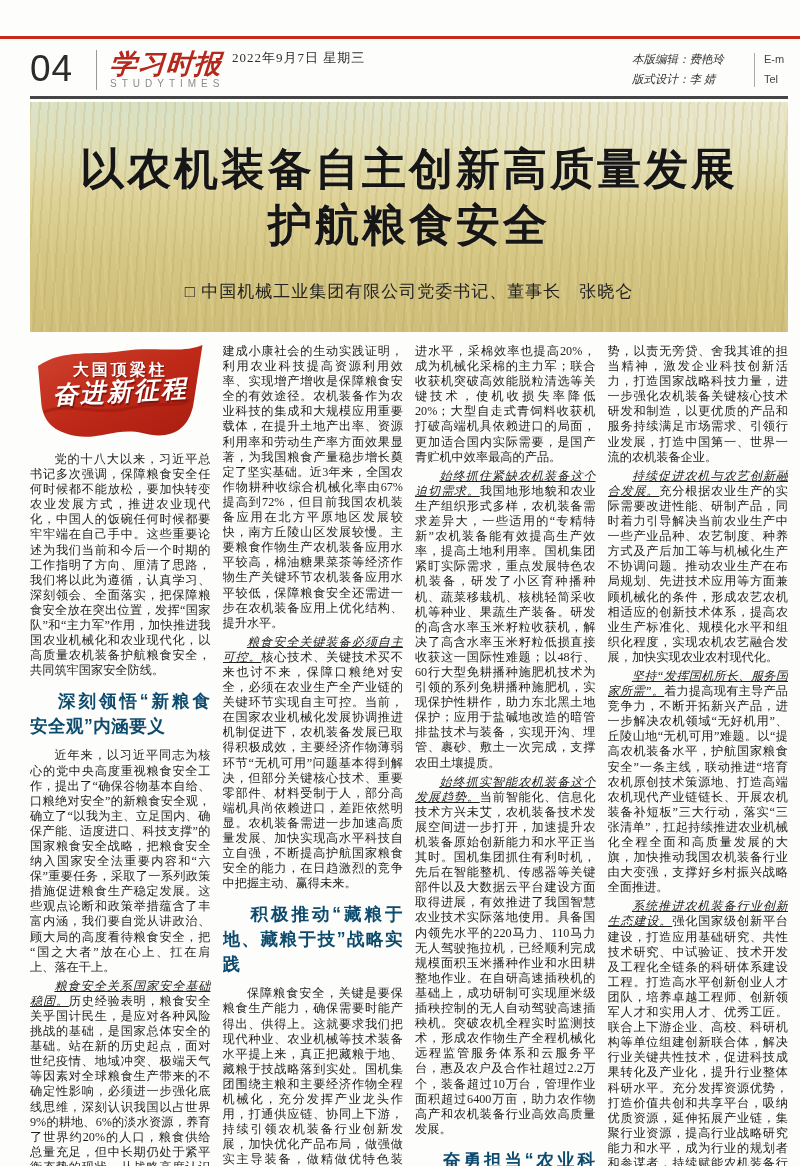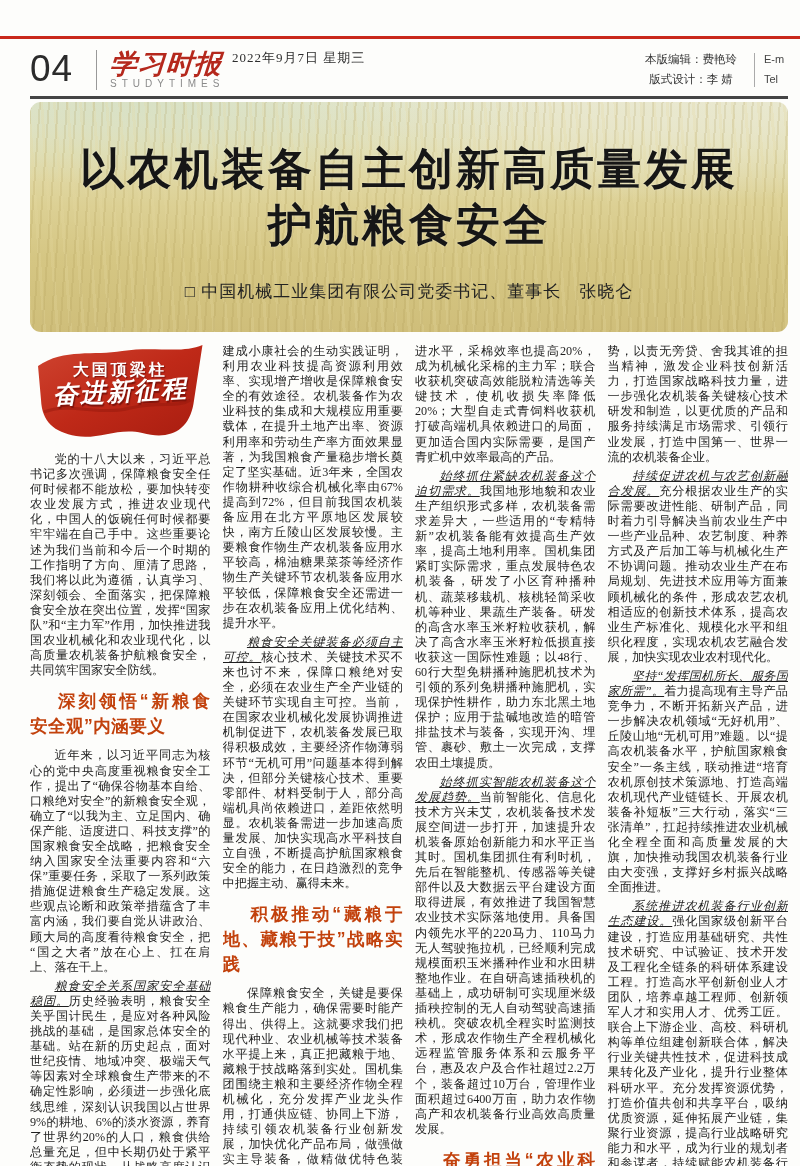--- a/index.html
+++ b/index.html
@@ -12,45 +12,45 @@
             font-size:37px;color:#2b2b2b;letter-spacing:1px;}
   .hdr-div1{position:absolute;left:66px;top:4px;width:1px;height:40px;background:#999;}
   .masthead{position:absolute;left:80px;top:0;}
   .masthead-cn{font-size:27px;font-weight:700;color:#b5281c;letter-spacing:1px;
                font-style:italic;transform:skewX(-4deg);display:inline-block;}
   .masthead-en{margin-top:-4px;font-family:"Liberation Sans",sans-serif;font-size:10px;
                color:#8a8a8a;letter-spacing:5px;}
   .issue-date{position:absolute;left:202px;top:3px;font-size:13px;color:#2d2d2d;letter-spacing:1px;}
   .hdr-right{position:absolute;right:0;top:3px;width:168px;height:42px;overflow:hidden;}
   .credit-row{display:flex;align-items:center;height:20px;font-size:11.5px;color:#333;}
-  .credit-name{width:118px;text-align:center;}
+  .credit-name{width:118px;font-style:italic;}
   .credit-sep{width:1px;height:34px;background:#aaa;position:absolute;left:122px;top:4px;}
   .credit-trunc{margin-left:14px;color:#444;font-family:"Liberation Sans",sans-serif;font-size:11px;}
   .header-dark-line{position:absolute;top:96px;left:30px;width:758px;height:3px;background:#454545;}
   
   .banner{position:absolute;top:102px;left:30px;width:758px;height:230px;overflow:hidden;
     background:
       radial-gradient(120% 80% at 15% 0%, rgba(214,224,196,.9) 0%, rgba(214,224,196,0) 45%),
       radial-gradient(100% 70% at 85% 8%, rgba(233,232,208,.8) 0%, rgba(233,232,208,0) 50%),
-      linear-gradient(180deg,#e8e8cf 0%,#e3ddae 22%,#dcd094 45%,#d5c683 68%,#cfbe7a 100%); border-radius: 11px;}
+      linear-gradient(180deg,#e8e8cf 0%,#e3ddae 22%,#dcd094 45%,#d5c683 68%,#cfbe7a 100%);}
   .banner:before{content:"";position:absolute;inset:0;
       background:repeating-linear-gradient(94deg, rgba(168,148,78,.18) 0 2px, rgba(255,255,255,0) 2px 9px),
                  repeating-linear-gradient(86deg, rgba(228,216,160,.25) 0 3px, rgba(255,255,255,0) 3px 13px);}
   .banner-inner{position:relative;text-align:center;padding-top:40px;}
   .title-l1,.title-l2{font-weight:900;color:#161616;font-size:44px;line-height:56px;letter-spacing:3px;
       text-shadow:0 0 2px rgba(250,248,235,.6);}
   .byline{margin-top:26px;font-size:17px;color:#222;letter-spacing:1px;}
   
   .cols{position:absolute;top:340px;left:30px;width:758px;height:826px;display:flex;gap:12px;}
   .col{flex:1 1 0;overflow:hidden;text-align:justify;font-size:12.2px;line-height:15.1px;}
   .col p{margin:4px 0 1px 0;text-indent:2em;}
   .col p.cont{text-indent:0;}
   .lead{font-style:italic;text-decoration:underline;}
   .sec-h{font-family:"Liberation Sans",sans-serif;font-weight:700;font-size:17.5px;line-height:25px;
-         letter-spacing:.5px;margin:11px 0 9px 0;text-indent:1.6em;color:#c2410c;}
+         letter-spacing:.5px;margin:11px 0 9px 0;text-indent:1.6em;color:#0c4a6e;}
   
   .badge{position:relative;width:100%;height:104px;margin:2px 0 6px 0;}
   .badge svg{position:absolute;inset:0;width:100%;height:100%;}
   .badge-l1{position:absolute;top:20px;left:0;width:100%;text-align:center;color:#fff;
             font-weight:700;font-size:16px;letter-spacing:3px;text-shadow:1px 1px 1px #7e130b;}
   .badge-l2{position:absolute;top:42px;left:0;width:100%;text-align:center;color:#fff;
             font-weight:700;font-style:italic;font-size:25px;letter-spacing:2px;
             transform:rotate(-3deg);text-shadow:1px 2px 1px #7e130b;}
 </style>
 </head>

